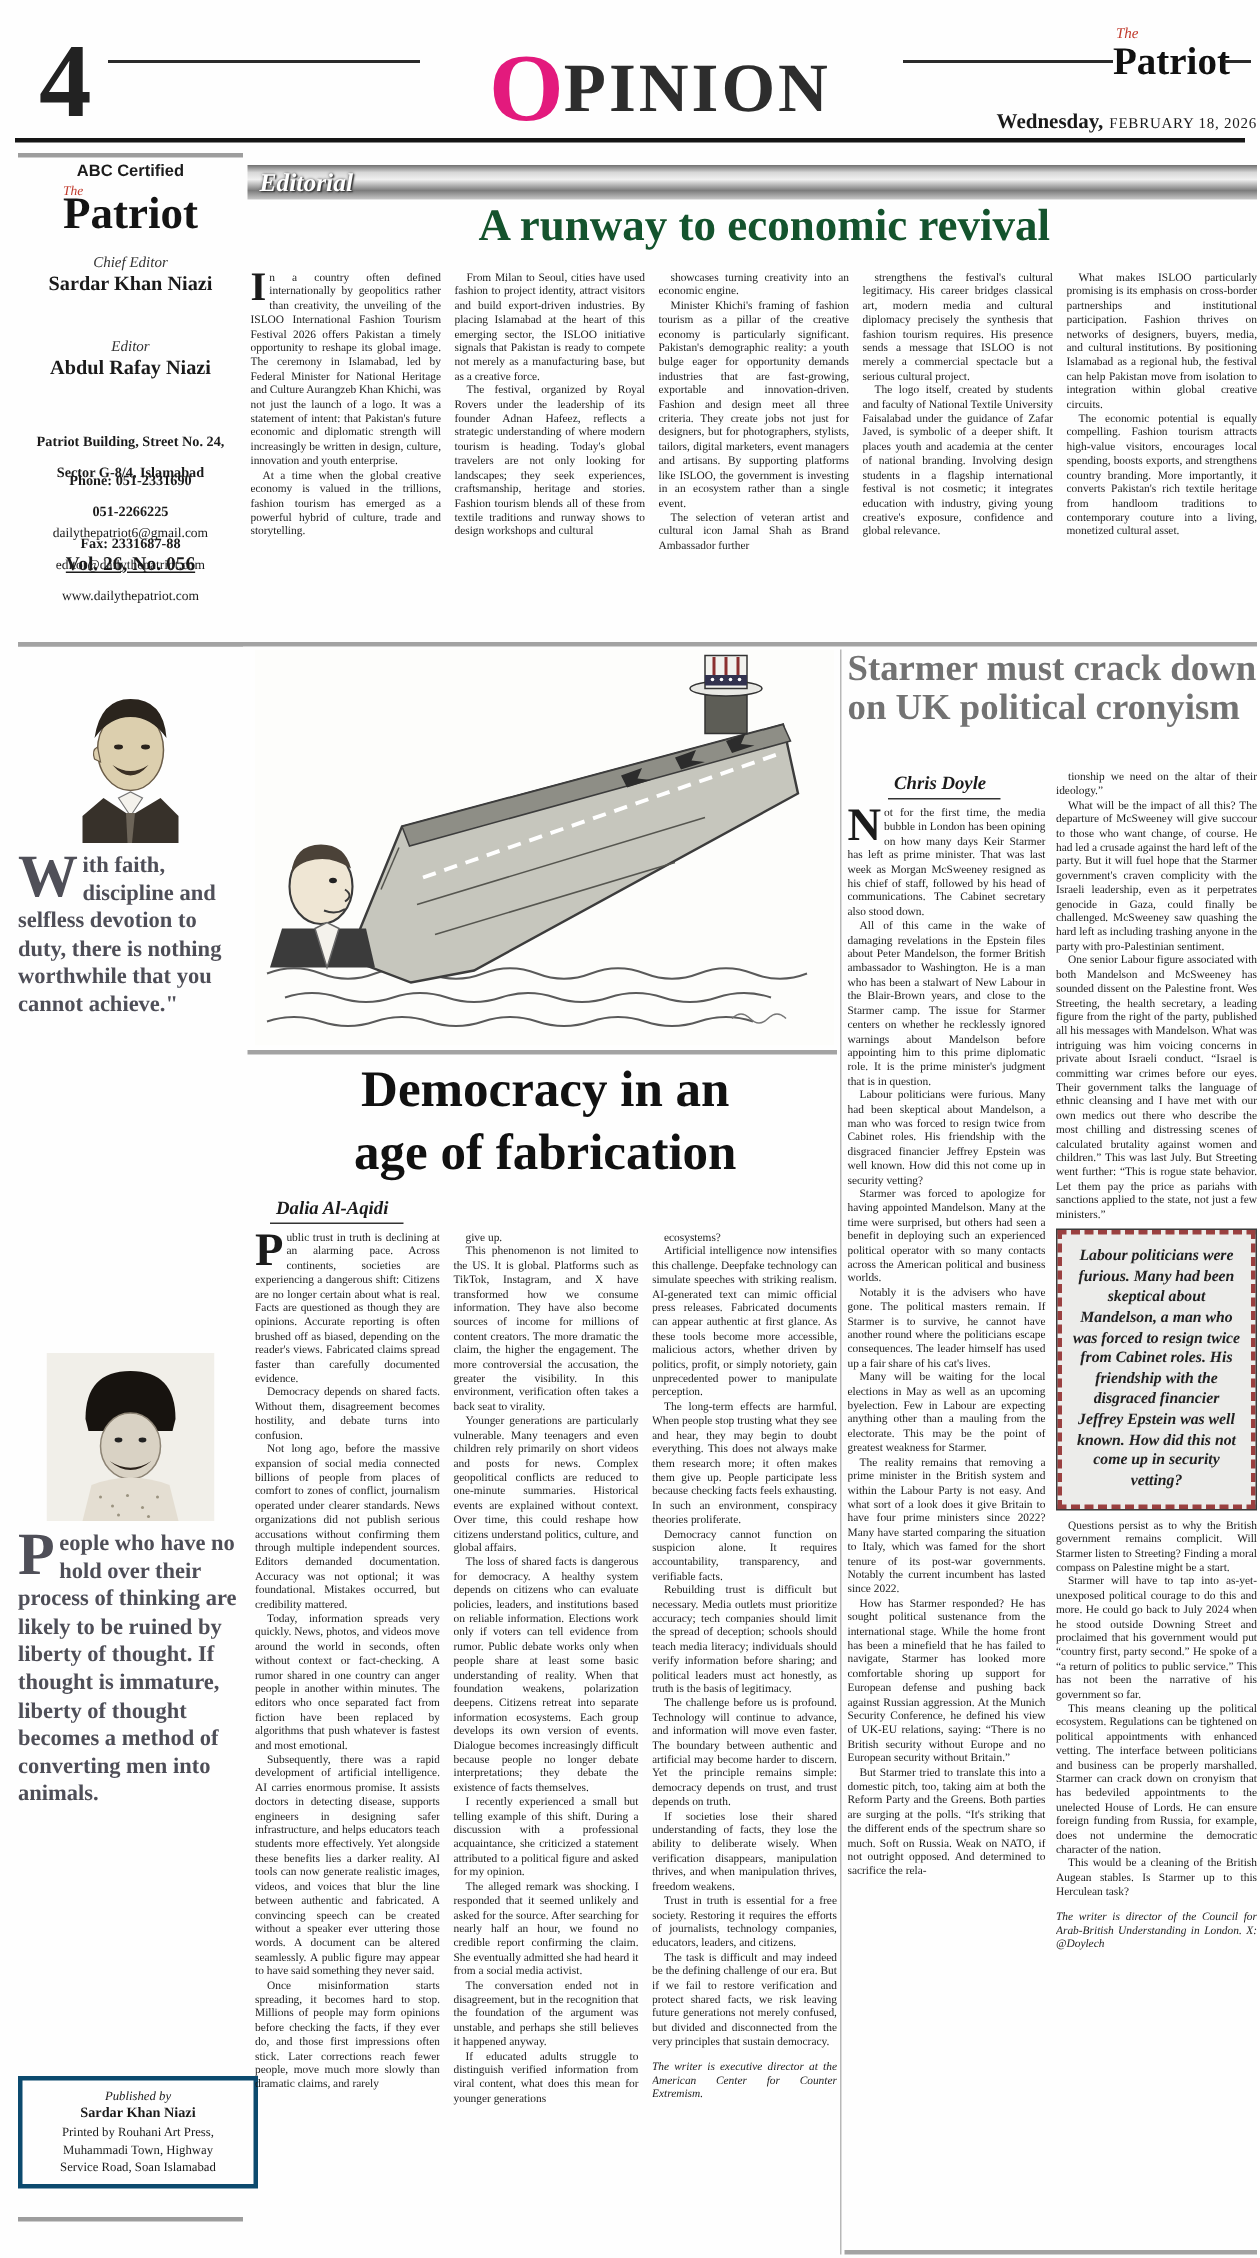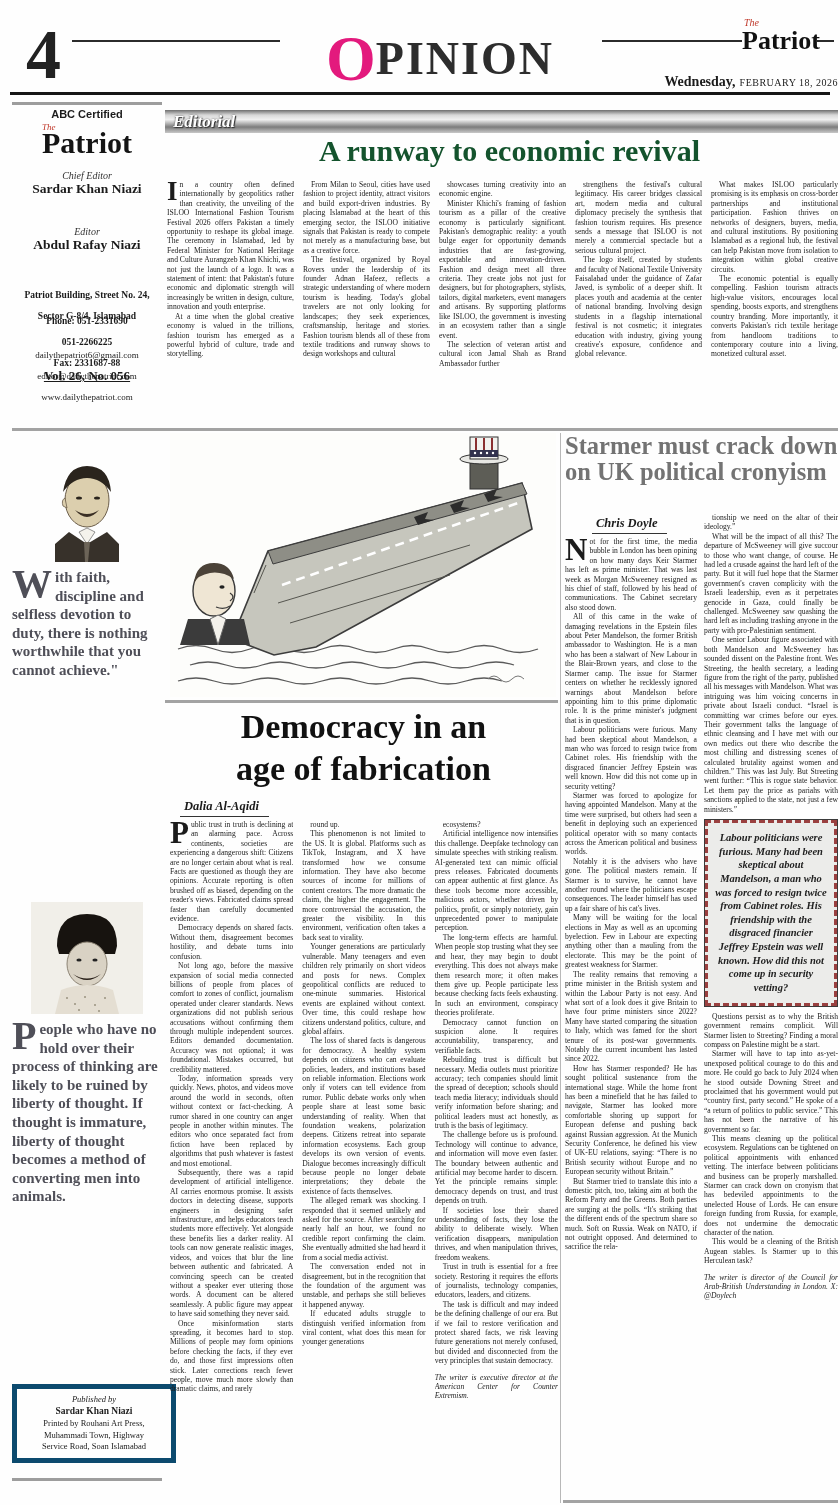--- a/index.html
+++ b/index.html
@@ -29,21 +29,21 @@
   #sb-chief{top:170px;}
   #sb-editor{top:226px;}
   #sb-address{top:280px;font-weight:bold;font-size:9.5px;line-height:1.25;}
   #sb-phone{top:306px;font-weight:bold;font-size:9.5px;line-height:1.25;}
   #sb-emails{top:340px;font-size:9px;line-height:1.35;}
   #sb-vol{top:368px;font-weight:bold;font-size:13px;text-decoration:underline;}
   .quote{color:#4f4f58;font-weight:bold;font-size:15px;line-height:1.24;text-align:left;}
   .q-dc{float:left;font-size:40px;line-height:32px;padding-right:3px;font-weight:bold;}
   #quote1{top:568px;}
   #quote2{top:1020px;}
-  #pubbox{top:1384px;border:5px solid #0c4a6e;padding:5px 2px;font-size:8.5px;line-height:1.35;}
+  #pubbox{top:1384px;border:3px solid #0c4a6e;padding:5px 2px;font-size:8.5px;line-height:1.35;}
   #pubbox p{margin:0;}
   #pubbox p:nth-child(1){font-style:italic;}
   #pubbox p:nth-child(2){font-weight:bold;font-size:9.5px;}
   
   #ed-banner{left:165px;top:110px;width:673px;height:23px;
      background:linear-gradient(180deg,#6e6e6e 0%,#d8d8d8 22%,#f0f0f0 42%,#7c7c7c 74%,#c8c8c8 100%);}
   #ed-banner span{font-family:Liberation Serif, serif;font-weight:bold;font-style:italic;
      font-size:17px;color:#fff;text-shadow:1px 1px 1px #333,0 0 2px #444;padding-left:8px;line-height:23px;}
   #ed-headline{left:173px;top:134px;width:673px;text-align:center;font-size:30px;font-weight:bold;color:#14532d;}
   .cols{display:flex;gap:9px;overflow:hidden;}
@@ -273,24 +273,25 @@
     <p class="fp"><span class="dc3">P</span><span>ublic trust in truth is declining at an alarming pace. Across continents, societies are experiencing a dangerous shift: Citizens are no longer certain about what is real. Facts are questioned as though they are opinions. Accurate reporting is often brushed off as biased, depending on the reader's views. Fabricated claims spread faster than carefully documented evidence.</span></p>
     <div>
         <p>Democracy depends on shared facts. Without them, disagreement becomes hostility, and debate turns into confusion.</p>
         <p>Not long ago, before the massive expansion of social media connected billions of people from places of comfort to zones of conflict, journalism operated under clearer standards. News organizations did not publish serious accusations without confirming them through multiple independent sources. Editors demanded documentation. Accuracy was not optional; it was foundational. Mistakes occurred, but credibility mattered.</p>
         <p>Today, information spreads very quickly. News, photos, and videos move around the world in seconds, often without context or fact-checking. A rumor shared in one country can anger people in another within minutes. The editors who once separated fact from fiction have been replaced by algorithms that push whatever is fastest and most emotional.</p>
         <p>Subsequently, there was a rapid development of artificial intelligence. AI carries enormous promise. It assists doctors in detecting disease, supports engineers in designing safer infrastructure, and helps educators teach students more effectively. Yet alongside these benefits lies a darker reality. AI tools can now generate realistic images, videos, and voices that blur the line between authentic and fabricated. A convincing speech can be created without a speaker ever uttering those words. A document can be altered seamlessly. A public figure may appear to have said something they never said.</p>
         <p>Once misinformation starts spreading, it becomes hard to stop. Millions of people may form opinions before checking the facts, if they ever do, and those first impressions often stick. Later corrections reach fewer people, move much more slowly than dramatic claims, and rarely</p>
       </div>
   </div>
   <div class="col">
-      <p>round up.</p>
+      <p>give up.</p>
       <p>This phenomenon is not limited to the US. It is global. Platforms such as TikTok, Instagram, and X have transformed how we consume information. They have also become sources of income for millions of content creators. The more dramatic the claim, the higher the engagement. The more controversial the accusation, the greater the visibility. In this environment, verification often takes a back seat to virality.</p>
       <p>Younger generations are particularly vulnerable. Many teenagers and even children rely primarily on short videos and posts for news. Complex geopolitical conflicts are reduced to one-minute summaries. Historical events are explained without context. Over time, this could reshape how citizens understand politics, culture, and global affairs.</p>
       <p>The loss of shared facts is dangerous for democracy. A healthy system depends on citizens who can evaluate policies, leaders, and institutions based on reliable information. Elections work only if voters can tell evidence from rumor. Public debate works only when people share at least some basic understanding of reality. When that foundation weakens, polarization deepens. Citizens retreat into separate information ecosystems. Each group develops its own version of events. Dialogue becomes increasingly difficult because people no longer debate interpretations; they debate the existence of facts themselves.</p>
+      <p>I recently experienced a small but telling example of this shift. During a discussion with a professional acquaintance, she criticized a statement attributed to a political figure and asked for my opinion.</p>
       <p>The alleged remark was shocking. I responded that it seemed unlikely and asked for the source. After searching for nearly half an hour, we found no credible report confirming the claim. She eventually admitted she had heard it from a social media activist.</p>
       <p>The conversation ended not in disagreement, but in the recognition that the foundation of the argument was unstable, and perhaps she still believes it happened anyway.</p>
       <p>If educated adults struggle to distinguish verified information from viral content, what does this mean for younger generations</p>
     </div>
   <div class="col">
     <div>
         <p>ecosystems?</p>
         <p>Artificial intelligence now intensifies this challenge. Deepfake technology can simulate speeches with striking realism. AI-generated text can mimic official press releases. Fabricated documents can appear authentic at first glance. As these tools become more accessible, malicious actors, whether driven by politics, profit, or simply notoriety, gain unprecedented power to manipulate perception.</p>
         <p>The long-term effects are harmful. When people stop trusting what they see and hear, they may begin to doubt everything. This does not always make them research more; it often makes them give up. People participate less because checking facts feels exhausting. In such an environment, conspiracy theories proliferate.</p>
         <p>Democracy cannot function on suspicion alone. It requires accountability, transparency, and verifiable facts.</p>

